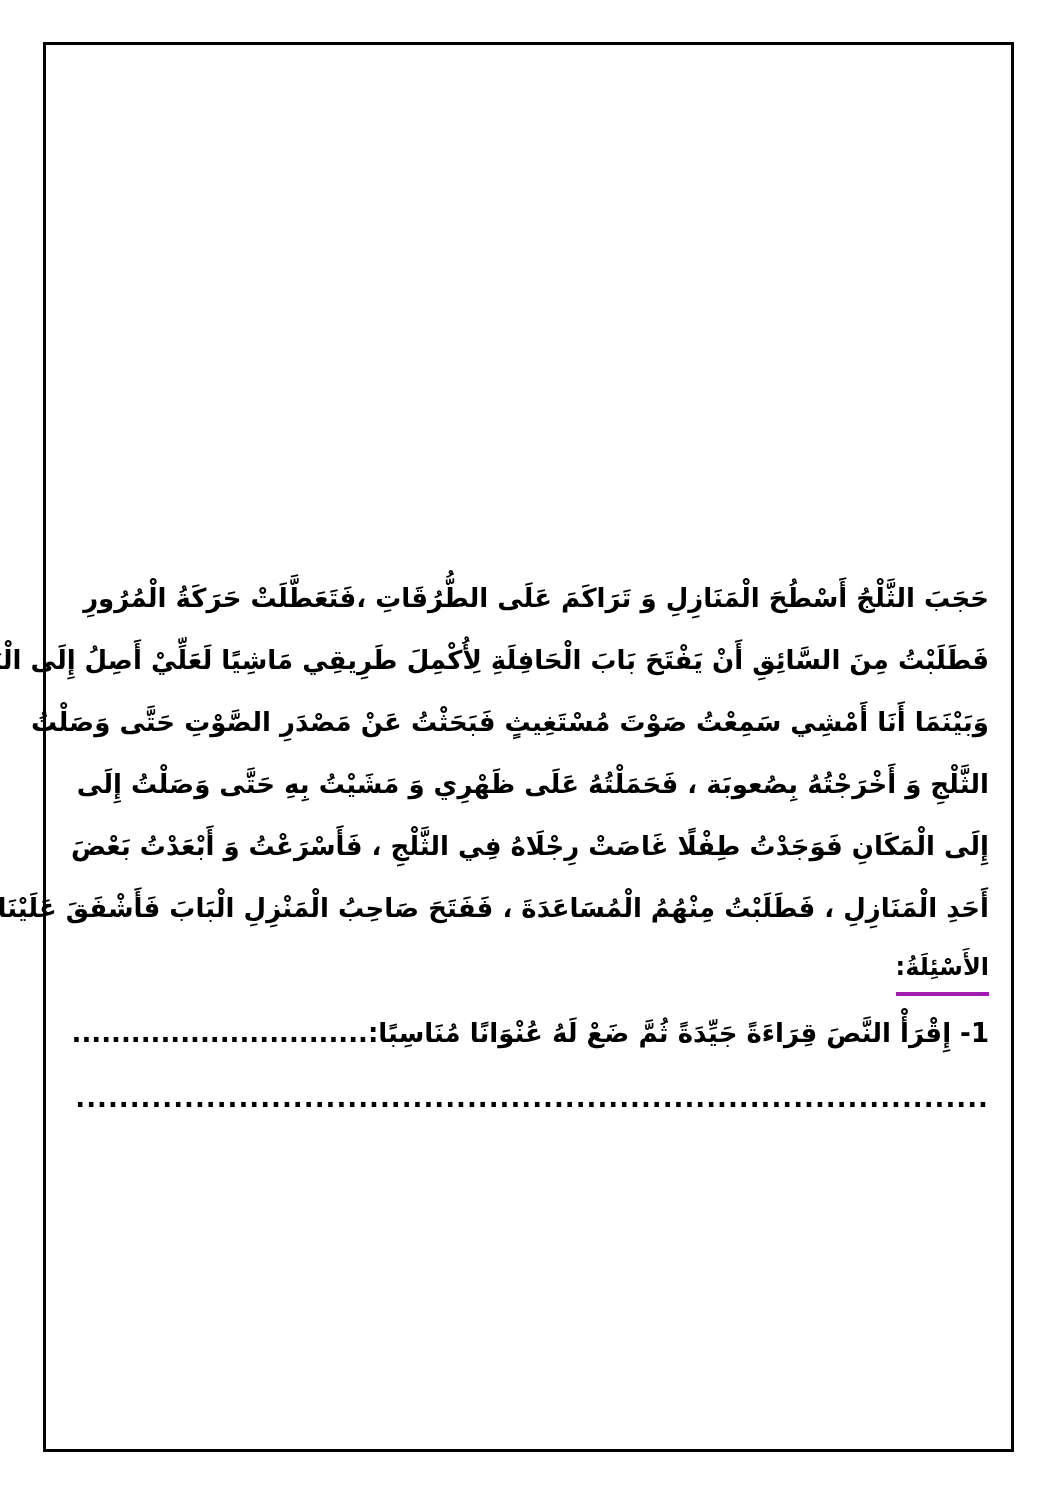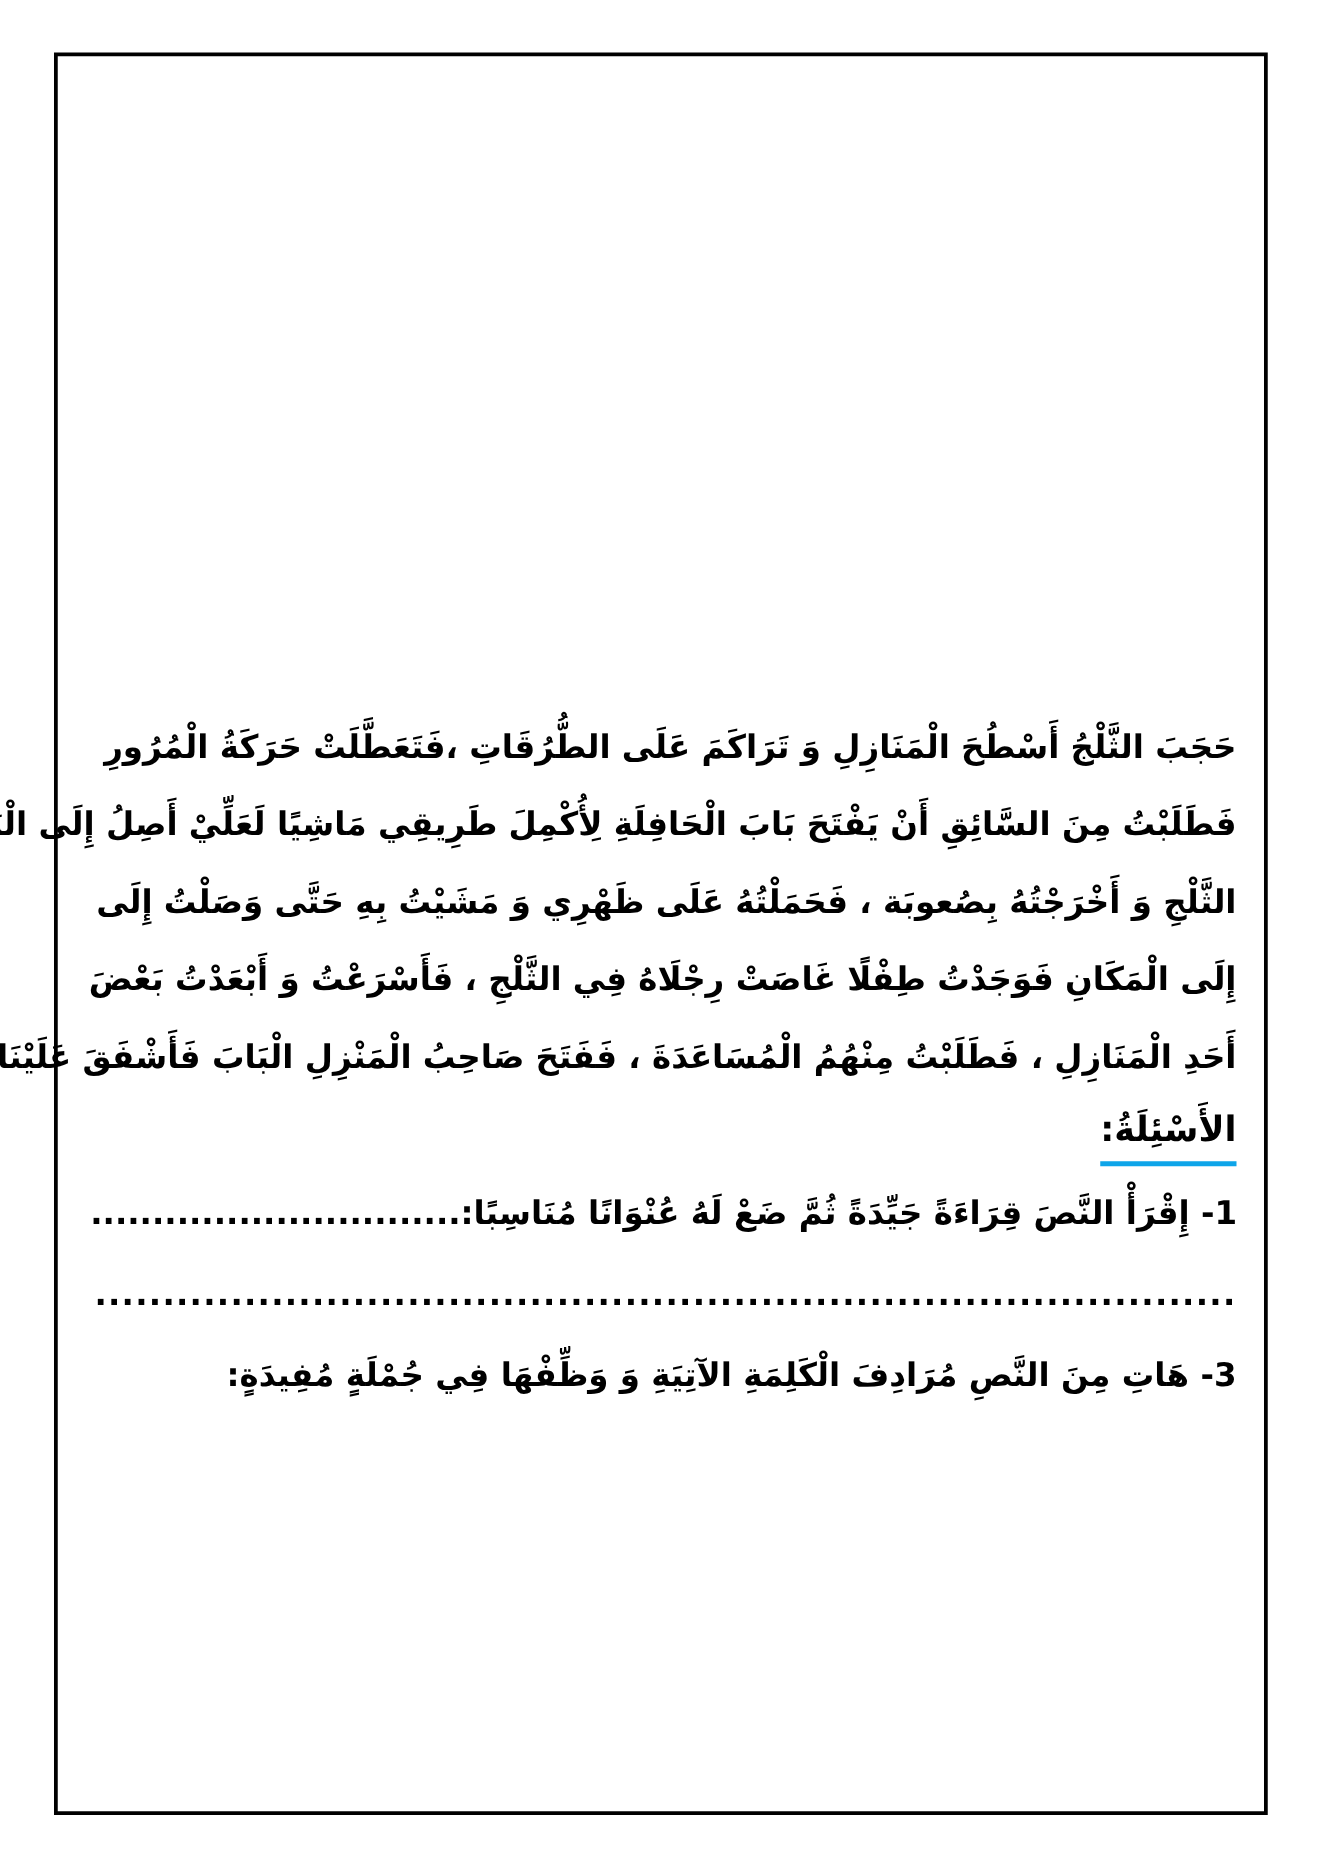--- a/index.html
+++ b/index.html
@@ -30,23 +30,23 @@
     white-space:nowrap;
     color:#000000;
   }
   .heading-row{
     line-height:62px;
     text-align:right;
   }
   .heading-row.spaced{ margin-top:8px; }
   .heading-underline{
     display:inline-block;
-    font-size:28px;
+    font-size:24px;
     line-height:48px;
-    border-bottom:4px solid #0ea5e9;
+    border-bottom:4px solid #a21caf;
     padding-bottom:1px;
   }
   .question{
     font-size:26px;
     line-height:65px;
     text-align:right;
     white-space:nowrap;
     overflow:hidden;
   }
   .dots{
@@ -63,31 +63,31 @@
 
 <div class="sheet">
   <div class="content">
 
     <div>
       <div class="line">حَجَبَ الثَّلْجُ أَسْطُحَ الْمَنَازِلِ وَ تَرَاكَمَ عَلَى الطُّرُقَاتِ ،فَتَعَطَّلَتْ حَرَكَةُ الْمُرُورِ</div>
       <div class="line">فَطَلَبْتُ مِنَ السَّائِقِ أَنْ يَفْتَحَ بَابَ الْحَافِلَةِ لِأُكْمِلَ طَرِيقِي مَاشِيًا لَعَلِّيْ أَصِلُ إِلَى الْبَيْتِ</div>
     </div>
 
     <div>
+      <div class="line">وَبَيْنَمَا أَنَا أَمْشِي سَمِعْتُ صَوْتَ مُسْتَغِيثٍ فَبَحَثْتُ عَنْ مَصْدَرِ الصَّوْتِ حَتَّى وَصَلْتُ</div>
       <div class="line">الثَّلْجِ  وَ أَخْرَجْتُهُ بِصُعوبَة ، فَحَمَلْتُهُ عَلَى ظَهْرِي وَ مَشَيْتُ بِهِ حَتَّى وَصَلْتُ إِلَى</div>
       <div class="line">إِلَى الْمَكَانِ فَوَجَدْتُ طِفْلًا غَاصَتْ رِجْلَاهُ فِي الثَّلْجِ ، فَأَسْرَعْتُ وَ أَبْعَدْتُ بَعْضَ</div>
       <div class="line">أَحَدِ الْمَنَازِلِ ، فَطَلَبْتُ مِنْهُمُ الْمُسَاعَدَةَ ، فَفَتَحَ صَاحِبُ الْمَنْزِلِ الْبَابَ فَأَشْفَقَ عَلَيْنَا .</div>
     </div>
 
     <div class="heading-row">
       <span class="heading-underline">الأَسْئِلَةُ:</span>
     </div>
 
 
     <div class="question">1- إِقْرَأْ النَّصَ قِرَاءَةً جَيِّدَةً ثُمَّ ضَعْ لَهُ عُنْوَانًا مُنَاسِبًا:..................................</div>
 
 
     <div class="dots">.......................................................................................</div>
 
-    <div class="question">3- هَاتِ مِنَ النَّصِ مُرَادِفَ الْكَلِمَةِ الآتِيَةِ وَ وَظِّفْهَا فِي جُمْلَةٍ مُفِيدَةٍ:</div>
 
   </div>
 </div>
 
 </body></html>

